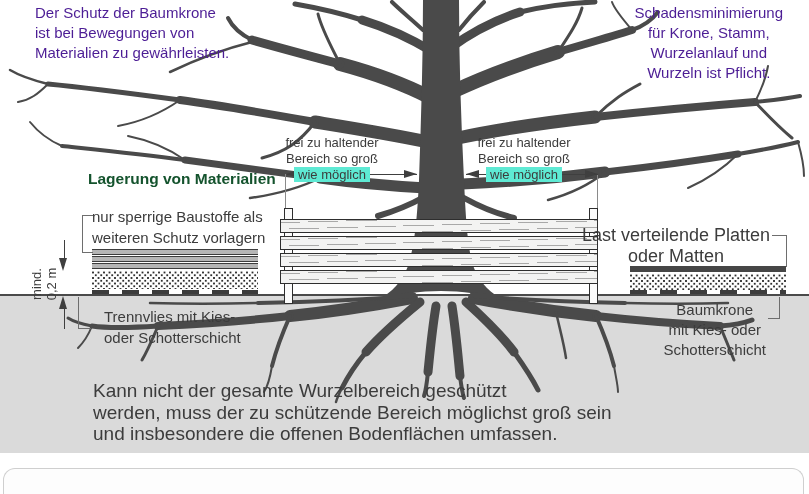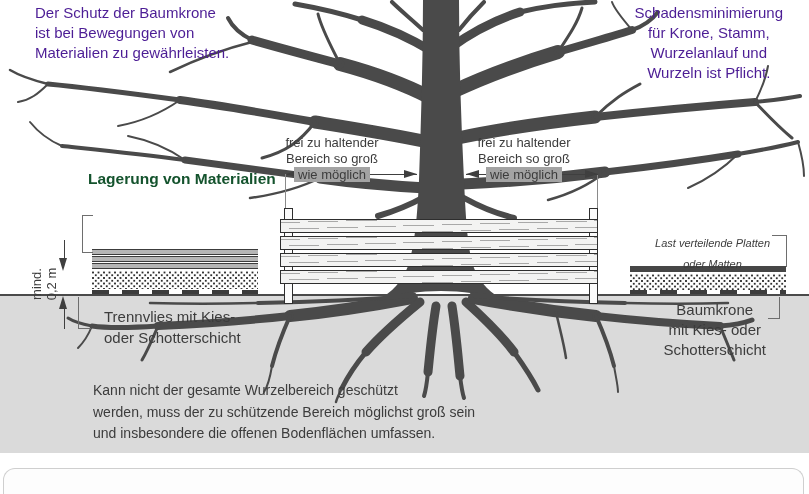--- a/index.html
+++ b/index.html
@@ -5,21 +5,21 @@
   html,body{margin:0;padding:0;background:#fff;}
   .canvas{
     position:relative;width:809px;height:494px;overflow:hidden;background:#ffffff;
     font-family:"Liberation Sans",sans-serif;color:#3c3c3c;
   }
   .abs{position:absolute;}
   .multiline{white-space:pre-line;}
   .note{font-size:15px;line-height:20px;color:#4c1d95;}
   .heading{font-size:15.5px;line-height:18px;font-weight:bold;color:#14532d;}
   .clearance{width:132px;text-align:center;font-size:13px;line-height:16px;color:#3c3c3c;}
-  .clearance .mask{background:#a3a3a3;padding:0 4px;position:relative;z-index:3;}
+  .clearance .mask{background:#5eead4;padding:0 4px;position:relative;z-index:3;}
   .small-note{font-size:14.5px;line-height:21px;color:#3c3c3c;}
   .right-align{text-align:center;}
   
   .ground{left:0;top:296px;width:809px;height:157px;background:#dadada;}
   .ground-line{left:0;top:293.5px;width:809px;height:2.5px;background:#4a4a4a;z-index:2;}
   
   .bar{left:92px;width:166px;height:6px;background:#b5b5b5;border-top:1.2px solid #3c3c3c;border-bottom:1.2px solid #3c3c3c;box-sizing:border-box;z-index:2;}
   .gravel{
     background-color:#ffffff;z-index:2;
     background-image:
@@ -209,34 +209,36 @@
     <span style="display:block;">frei zu haltender</span>
     <span style="display:block;">Bereich so groß</span>
     <span style="display:block;"><span class="mask">wie möglich</span></span>
   </div>
   <div class="abs text-layer clearance" style="left:458px;top:135px;">
     <span style="display:block;">frei zu haltender</span>
     <span style="display:block;">Bereich so groß</span>
     <span style="display:block;"><span class="mask">wie möglich</span></span>
   </div>
 
+  <div class="abs text-layer small-note multiline" style="left:92px;top:206px;font-size:15px;">nur sperrige Baustoffe als
+weiteren Schutz vorlagern</div>
 
   <div class="abs mind-wrap">
     <div class="mind-text">mind.
 0,2 m</div>
   </div>
 
-  <div class="abs text-layer small-note multiline right-align" style="right:39px;top:233px;font-size:11px;font-style:italic;">Last verteilende Platten
+  <div class="abs text-layer small-note multiline right-align" style="right:39px;top:225px;font-size:18px;">Last verteilende Platten
 oder Matten</div>
 
   <div class="abs text-layer small-note multiline" style="left:94px;top:306px;font-size:15px;margin-left:10px;">Trennvlies mit Kies-
 oder Schotterschicht</div>
   <div class="abs text-layer small-note multiline right-align" style="right:43px;top:300px;font-size:15px;line-height:20px;">Baumkrone
 mit Kies- oder
 Schotterschicht</div>
 
-  <div class="abs text-layer small-note multiline" style="left:93px;top:380px;font-size:14px;line-height:21.5px;">Kann nicht der gesamte Wurzelbereich geschützt
+  <div class="abs text-layer small-note multiline" style="left:93px;top:380px;font-size:19px;line-height:21.5px;">Kann nicht der gesamte Wurzelbereich geschützt
 werden, muss der zu schützende Bereich möglichst groß sein
 und insbesondere die offenen Bodenflächen umfassen.</div>
 
   <div class="abs bottom-card"></div>
 
 </div>
 
 </body></html>

